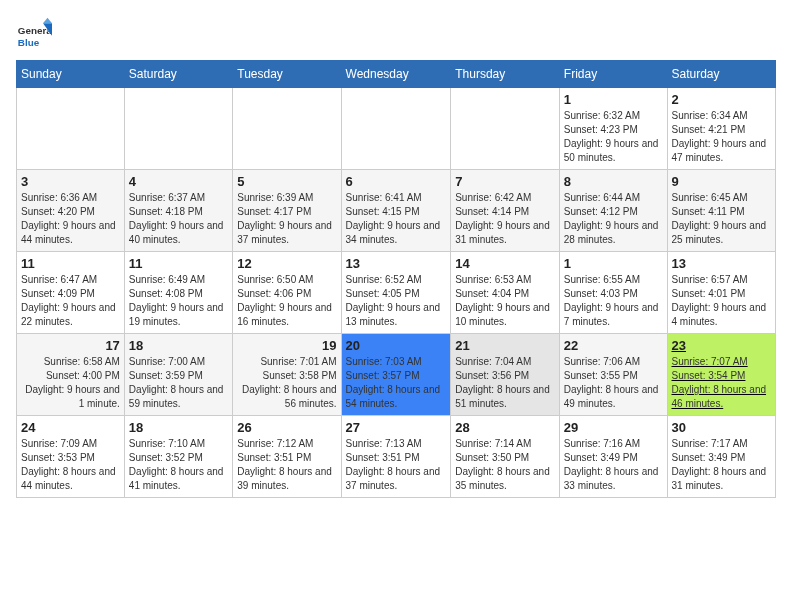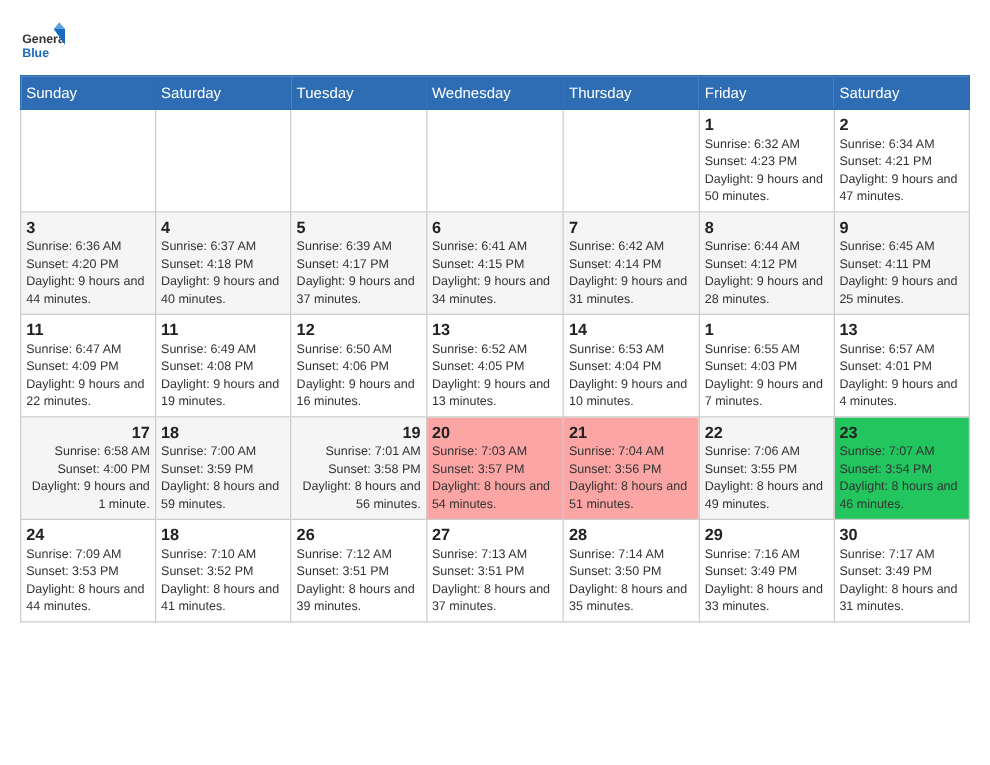--- a/index.html
+++ b/index.html
@@ -195,33 +195,33 @@
           <div class="day-info">Sunrise: 6:58 AM<br>Sunset: 4:00 PM<br>Daylight: 9 hours and 1 minute.</div>
         </td>
         <td style="background: rgb(245, 245, 245);">
           <div class="day-num">18</div>
           <div class="day-info">Sunrise: 7:00 AM<br>Sunset: 3:59 PM<br>Daylight: 8 hours and 59 minutes.</div>
         </td>
         <td style="background: rgb(245, 245, 245); text-align: right;">
           <div class="day-num">19</div>
           <div class="day-info">Sunrise: 7:01 AM<br>Sunset: 3:58 PM<br>Daylight: 8 hours and 56 minutes.</div>
         </td>
-        <td style="background: #fca5a5;">
+        <td style="background: #3b82f6;">
           <div class="day-num">20</div>
           <div class="day-info">Sunrise: 7:03 AM<br>Sunset: 3:57 PM<br>Daylight: 8 hours and 54 minutes.</div>
         </td>
-        <td style="background: #fca5a5;">
+        <td style="background: #e5e5e5;">
           <div class="day-num">21</div>
           <div class="day-info">Sunrise: 7:04 AM<br>Sunset: 3:56 PM<br>Daylight: 8 hours and 51 minutes.</div>
         </td>
         <td style="background: rgb(245, 245, 245);">
           <div class="day-num">22</div>
           <div class="day-info">Sunrise: 7:06 AM<br>Sunset: 3:55 PM<br>Daylight: 8 hours and 49 minutes.</div>
         </td>
-        <td style="background: #22c55e;">
+        <td style="background: #bef264; text-decoration: underline;">
           <div class="day-num">23</div>
           <div class="day-info">Sunrise: 7:07 AM<br>Sunset: 3:54 PM<br>Daylight: 8 hours and 46 minutes.</div>
         </td>
       </tr>
       <tr>
         <td>
           <div class="day-num">24</div>
           <div class="day-info">Sunrise: 7:09 AM<br>Sunset: 3:53 PM<br>Daylight: 8 hours and 44 minutes.</div>
         </td>
         <td>

